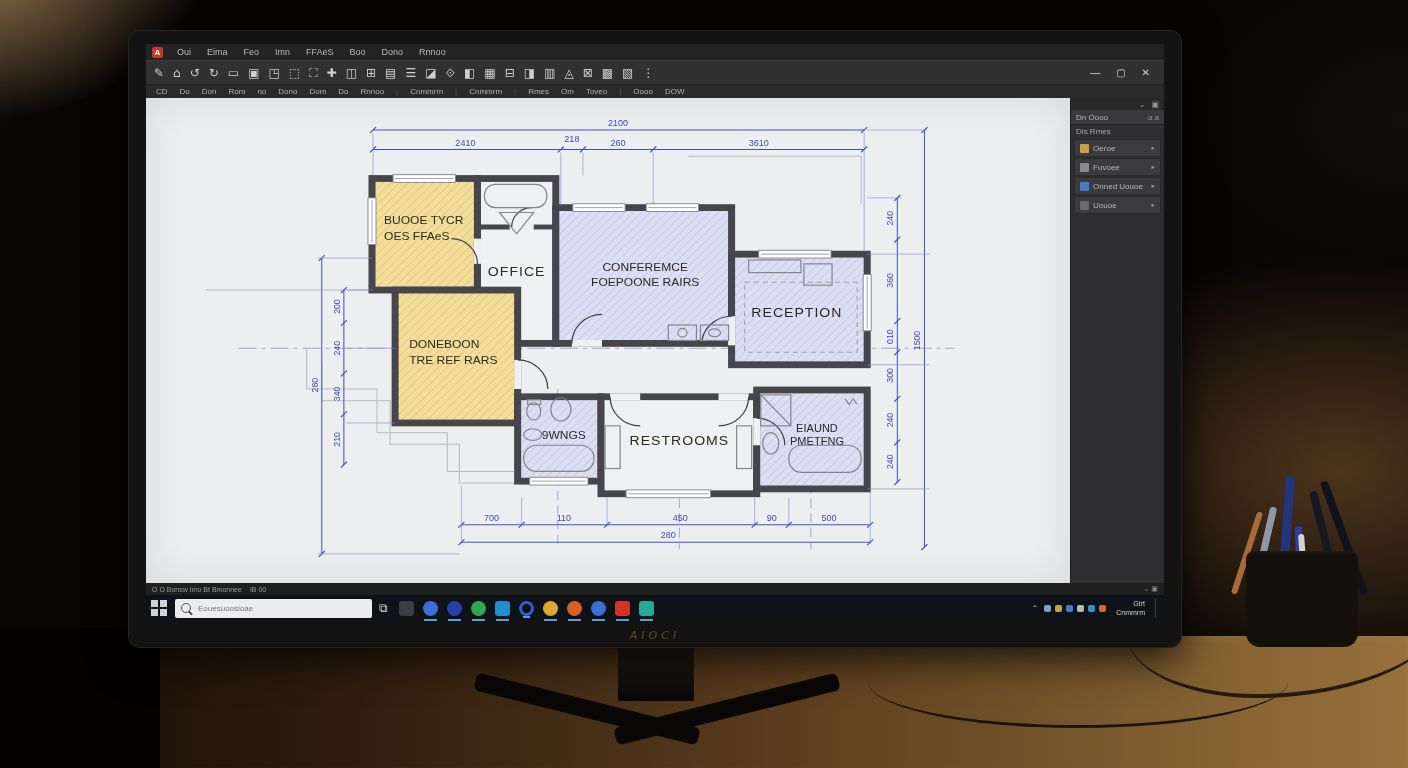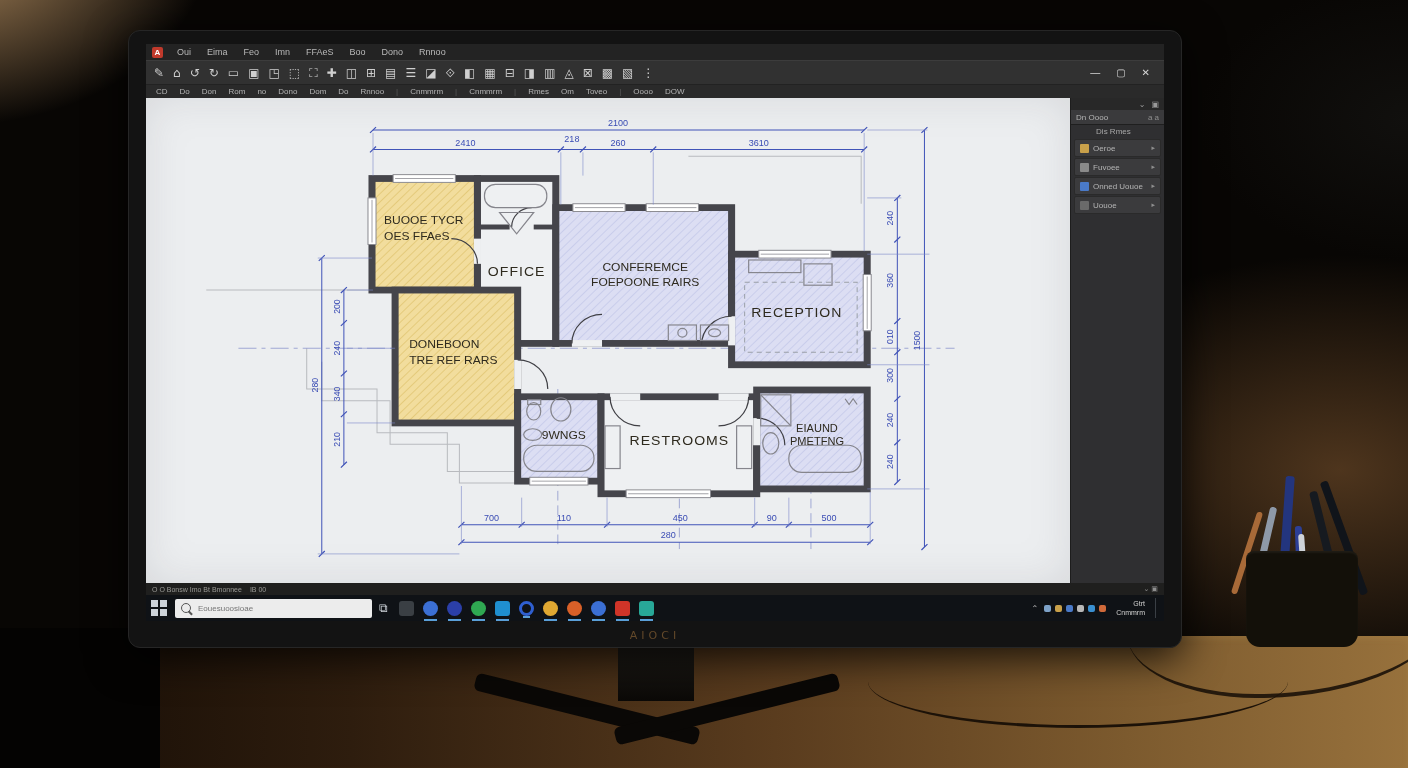--- a/index.html
+++ b/index.html
@@ -26,21 +26,21 @@
     border-radius:8px 8px 14px 14px;box-shadow:inset 0 2px 2px rgba(255,255,255,.05);}
   .pen{position:absolute;border-radius:3px;}
   .stand-neck{position:absolute;left:618px;top:645px;width:76px;height:56px;
     background:linear-gradient(#201d18,#0b0907);}
   .stand-leg{position:absolute;top:700px;height:18px;background:#0a0806;border-radius:6px;}
   
   .monitor{position:absolute;left:128px;top:30px;width:1052px;height:616px;
     background:#131313;border:1px solid #262626;border-radius:12px;
     box-shadow:0 10px 40px rgba(0,0,0,.8);}
   .brand{position:absolute;left:0;right:0;bottom:5px;text-align:center;
-    color:#63492a;font-size:11px;letter-spacing:4px;font-family:"DejaVu Sans",sans-serif;}
+    color:#63492a;font-size:11px;letter-spacing:4px;font-family:"DejaVu Sans",sans-serif;font-style:italic;}
   .screen{position:absolute;left:17px;top:13px;width:1018px;height:577px;background:#e9eaec;
     overflow:hidden;display:flex;flex-direction:column;}
   
   .menubar{height:16px;background:#232323;display:flex;align-items:center;gap:14px;
     padding:0 6px;flex:0 0 auto;}
   .appico{width:11px;height:11px;background:#c0392b;border-radius:2px;color:#fff;
     font-size:8px;line-height:11px;text-align:center;font-weight:bold;}
   .mi{color:#b9b9b9;font-size:9px;}
   .toolbar{height:23px;background:#313131;display:flex;align-items:center;gap:9px;
     padding:0 8px;flex:0 0 auto;border-top:1px solid #3c3c3c;}
@@ -55,21 +55,21 @@
   .canvas{width:925px;position:relative;background:#eceef0;
     box-shadow:inset 0 0 40px rgba(120,120,130,.18);}
   .canvas svg{position:absolute;inset:0;width:100%;height:100%;}
   .panel{width:93px;background:#2f2f31;border-left:1px solid #1d1d1d;color:#b5b5b5;
     font-size:8px;display:flex;flex-direction:column;}
   .panel-mini{height:12px;display:flex;justify-content:flex-end;gap:6px;align-items:center;
     padding:0 5px;color:#9a9a9a;background:#282828;}
   .panel-title{height:14px;display:flex;align-items:center;gap:4px;padding:0 5px;
     background:#3a3a3c;border-bottom:1px solid #1f1f1f;}
   .panel-title .sp{margin-left:auto;color:#8f8f8f;}
-  .panel-sub{height:13px;display:flex;align-items:center;padding:0 11px;color:#a8a8a8;margin-left:14px;}
+  .panel-sub{height:13px;display:flex;align-items:center;padding:0 5px;color:#a8a8a8;}
   .prow{height:16px;display:flex;align-items:center;gap:4px;padding:0 5px;margin:1px 3px;
     background:#3b3b3d;border:1px solid #2a2a2a;border-radius:2px;}
   .chip{width:9px;height:9px;border-radius:1px;flex:0 0 auto;}
   .prow .arr{margin-left:auto;color:#8f8f8f;font-size:7px;}
   
   .statusbar{height:12px;background:#1f1f1e;display:flex;align-items:center;gap:8px;
     padding:0 6px;color:#9a9a96;font-size:7px;flex:0 0 auto;}
   .statusbar .right{margin-left:auto;display:flex;gap:8px;color:#8f8f8f;}
   .taskbar{height:26px;background:#0f1216;display:flex;align-items:center;gap:7px;
     padding:0 4px;flex:0 0 auto;}

